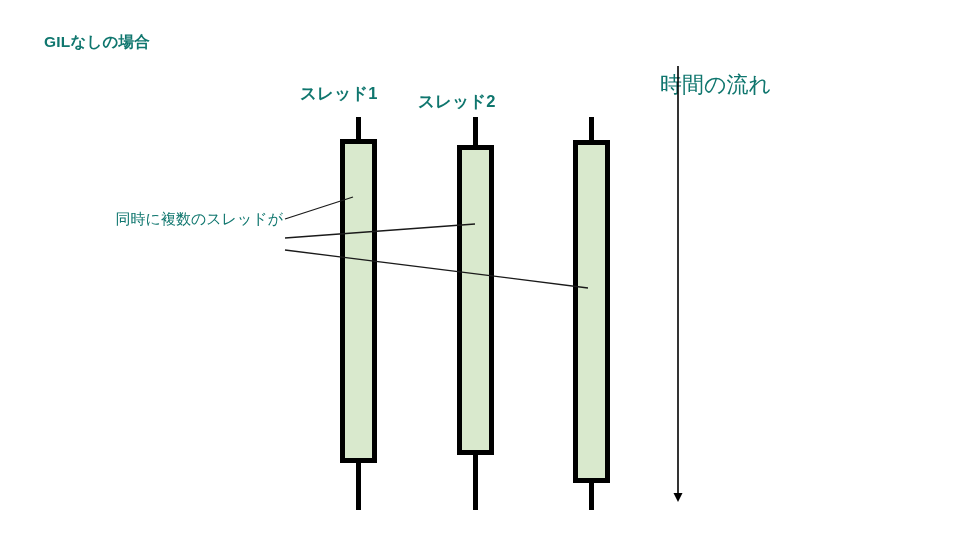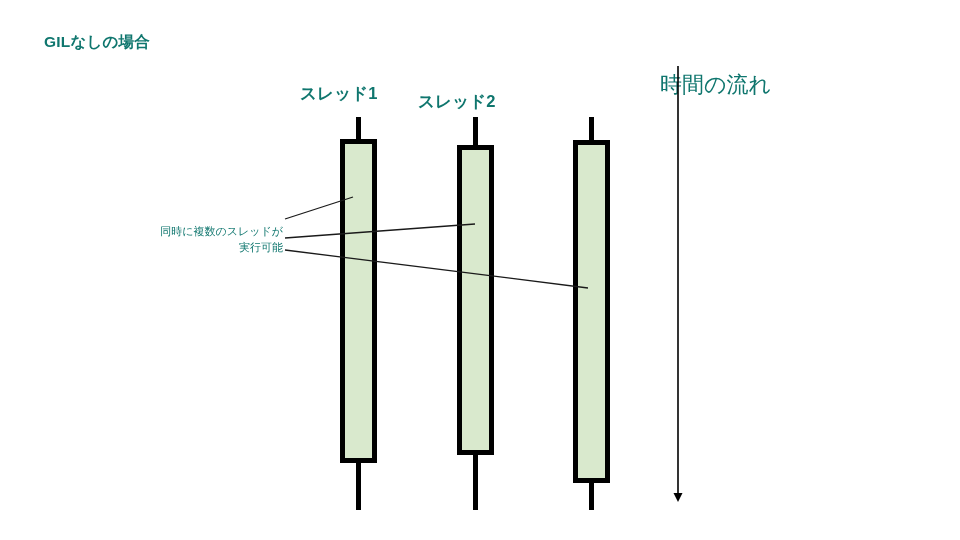--- a/index.html
+++ b/index.html
@@ -42,42 +42,41 @@
     letter-spacing: 0.2px;
   }
   #thread-label-0 { left: 300px; top: 83px; width: 117px; }
   #thread-label-1 { left: 418px; top: 91px; width: 117px; }
   #thread-label-2 { left: 533px; top: 83px; width: 117px; }
   #annotation-text {
     left: 30px;
     top: 208px;
     width: 253px;
     text-align: right;
-    font-size: 11px;
+    font-size: 15px;
     line-height: 1.45;
-    margin-top: 16px;
   }
   #annotation-line-2 { display: block; }
   #time-axis-label {
     left: 660px;
     top: 71px;
     font-size: 22px;
   }
 </style>
 </head>
 <body>
 
 <div id="canvas">
 
   <div class="txt" id="chart-title">GILなしの場合</div>
 
   <div class="txt thread-label" id="thread-label-0">スレッド1</div>
   <div class="txt thread-label" id="thread-label-1">スレッド2</div>
 
-  <div class="txt" id="annotation-text"><span>同時に複数のスレッドが</span><span id="annotation-line-2">実行可能</span></div>
+  <div class="txt" id="annotation-text"><span>同時に複数のスレッドが</span></div>
 
   <div class="txt" id="time-axis-label">時間の流れ</div>
 
   <svg id="diagram-svg" viewBox="0 0 960 540">
     <g id="thread-bars">
         <g>
           <line x1="358.5" y1="117" x2="358.5" y2="139" stroke="#000000" stroke-width="5"></line>
           <line x1="358.5" y1="463" x2="358.5" y2="510" stroke="#000000" stroke-width="5"></line>
           <rect x="342.5" y="141.5" width="32" height="319" fill="#d9e9cd" stroke="#000000" stroke-width="5"></rect>
         </g>

